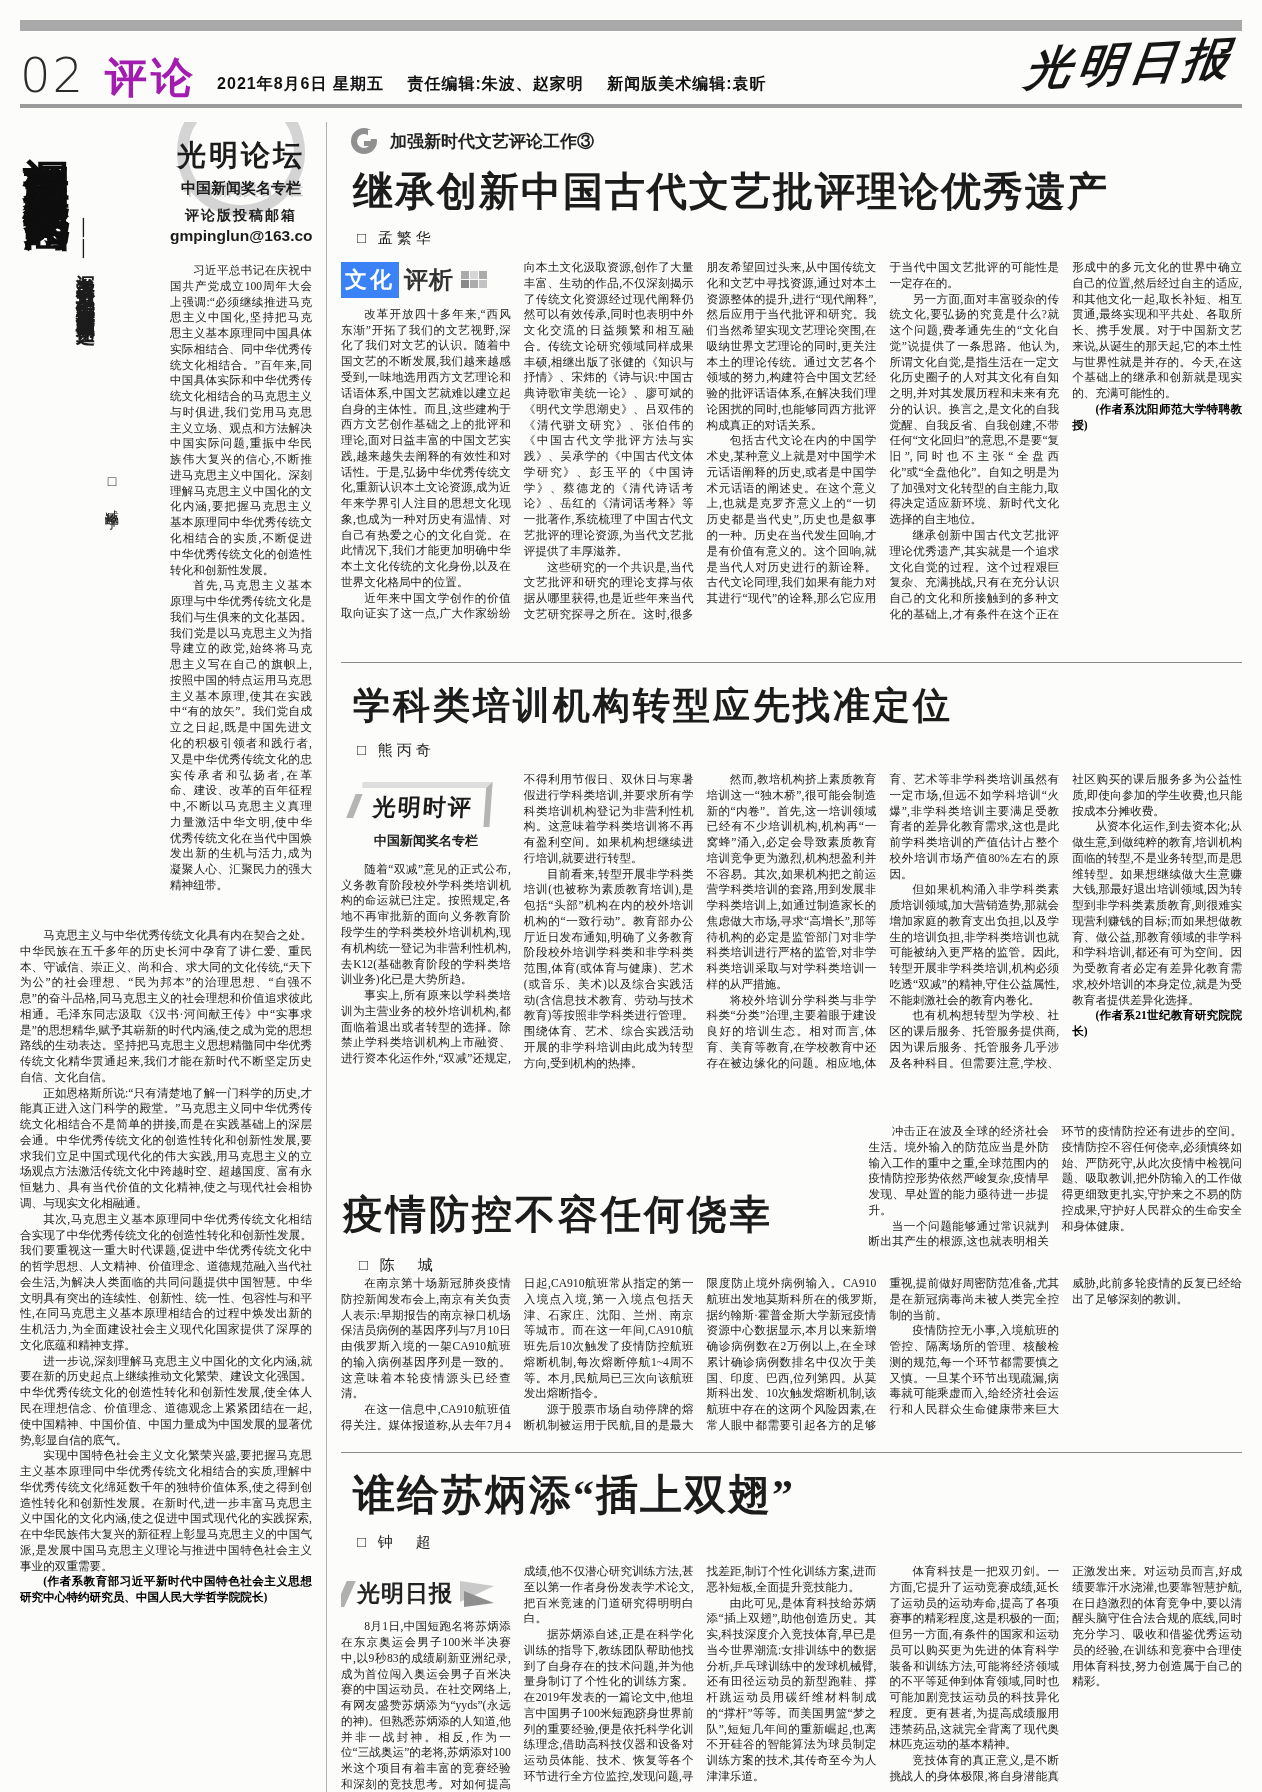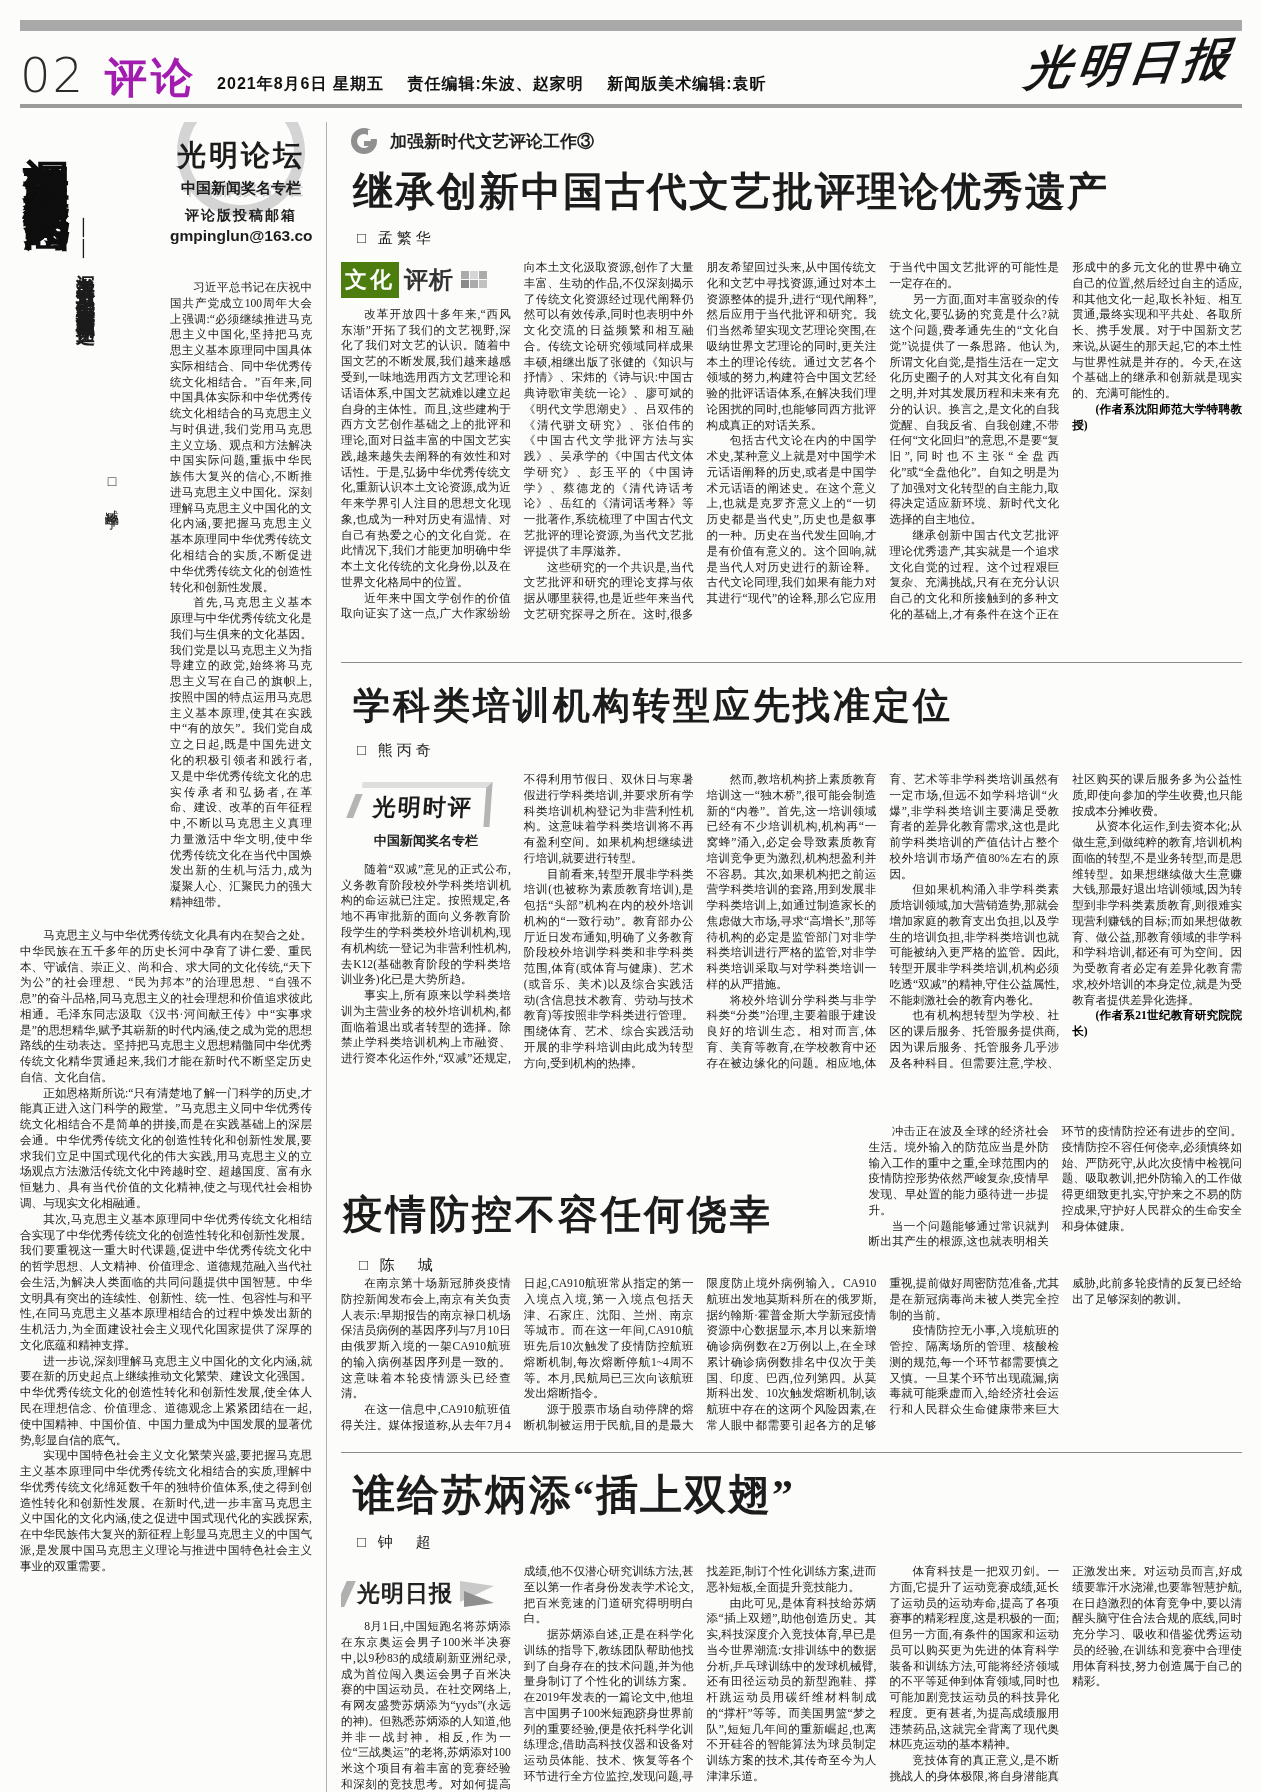--- a/index.html
+++ b/index.html
@@ -22,21 +22,21 @@
   
   .content { display:flex; margin-top:14px; }
   .left-region { width:292px; flex:none; }
   .vrule { width:1px; background:#b0b0b0; margin:0 14px; flex:none; }
   .right-region { flex:1; min-width:0; }
   
   .left-block1 { display:flex; height:794px; }
   .vtitle { writing-mode:vertical-rl; font-size:46px; font-weight:900; line-height:1.16; letter-spacing:3px; color:#0e0e0e; }
   .vsubtitle { writing-mode:vertical-rl; font-size:19px; font-weight:bold; line-height:1.32; padding-top:96px; margin-right:4px; letter-spacing:2px; }
   .vauthor { writing-mode:vertical-rl; font-size:14px; padding-top:352px; letter-spacing:3px; }
-  .narrowcol { width:142px; flex:none; display:flex; flex-direction:column; margin-left:auto;gap:17px; }
+  .narrowcol { width:142px; flex:none; display:flex; flex-direction:column; margin-left:auto; }
   .forum-box { position:relative; text-align:center; padding:14px 0 10px; overflow:hidden; flex:none; }
   .forum-ring { position:absolute; top:-34px; left:50%; transform:translateX(-50%); width:128px; height:128px; border-radius:50%; border:11px solid #d4d4d4; z-index:0; }
   .forum-box > div { position:relative; z-index:1; }
   .forum-title { font-size:29px; font-weight:bold; letter-spacing:3px; }
   .forum-sub { font-size:15px; font-weight:bold; margin-top:3px; font-family:"Liberation Sans",sans-serif; text-shadow:2px 2px 0 #cfcfcf; }
   .forum-mail-label { font-size:14px; font-weight:bold; margin-top:9px; letter-spacing:2px; }
   .forum-email { font-size:15.5px; font-weight:bold; font-family:"Liberation Sans",sans-serif; margin-top:2px; }
   .narrowtext { flex:1; overflow:hidden; margin-top:8px; }
   .left-block2 { margin-top:12px; height:862px; overflow:hidden; }
   
@@ -55,21 +55,21 @@
   .headline-c { font-size:40px; font-weight:bold; letter-spacing:3px;margin-top:35px; }
   .headline-d { font-size:42px; font-weight:bold; letter-spacing:2px; margin:0 0 10px 12px; }
   .byline { font-size:15px; margin:0 0 12px 16px; letter-spacing:4px; }
   .divider { border-top:1px solid #8a8a8a; }
   .body-a { height:372px; }
   .body-b { height:308px; }
   .body-c { height:158px; margin-top:10px; }
   .body-d { height:232px; }
   
   .cult-label { display:flex; align-items:center; gap:5px; margin:2px 0 9px; break-inside:avoid; }
-  .cult-label .w { background:#4d7c0f; color:#fff; font-weight:bold; font-size:22px; padding:3px 4px; letter-spacing:3px; }
+  .cult-label .w { background:#3b82f6; color:#fff; font-weight:bold; font-size:22px; padding:3px 4px; letter-spacing:3px; }
   .cult-label .b { color:#333; font-weight:bold; font-size:24px; letter-spacing:1px; }
   .mosaic { display:grid; grid-template-columns:repeat(3,8px); grid-auto-rows:8px; gap:1px; margin-left:2px; }
   .mosaic i { background:#ababab; }
   .mosaic i:nth-child(2){ background:#d6d6d6; } .mosaic i:nth-child(4){ background:#8a8a8a; } .mosaic i:nth-child(6){ background:#c2c2c2; }
   
   .shiping-box { break-inside:avoid; text-align:center; margin:10px 2px 12px; }
   .shiping-inner { position:relative; display:inline-block; font-weight:bold; font-size:23px; letter-spacing:2px; padding:4px 12px; color:#1a1a1a; border-right:6px solid #b5b5b5; border-top:6px solid #dedede; transform:skewX(-4deg); }
   .shiping-inner::before { content:""; position:absolute; left:-10px; top:6px; width:7px; height:24px; background:#b5b5b5; transform:skewX(-18deg); }
   .shiping-sub { font-weight:bold; font-size:13px; margin-top:5px; font-family:"Liberation Sans",sans-serif; }
   
@@ -128,20 +128,21 @@
               <p class="bp">首先,马克思主义基本原理与中华优秀传统文化是我们与生俱来的文化基因。我们党是以马克思主义为指导建立的政党,始终将马克思主义写在自己的旗帜上,按照中国的特点运用马克思主义基本原理,使其在实践中“有的放矢”。我们党自成立之日起,既是中国先进文化的积极引领者和践行者,又是中华优秀传统文化的忠实传承者和弘扬者,在革命、建设、改革的百年征程中,不断以马克思主义真理力量激活中华文明,使中华优秀传统文化在当代中国焕发出新的生机与活力,成为凝聚人心、汇聚民力的强大精神纽带。</p>
             </div>
         </div>
       </div>
       <div class="left-block2 btext">
           <p class="bp">马克思主义与中华优秀传统文化具有内在契合之处。中华民族在五千多年的历史长河中孕育了讲仁爱、重民本、守诚信、崇正义、尚和合、求大同的文化传统,“天下为公”的社会理想、“民为邦本”的治理思想、“自强不息”的奋斗品格,同马克思主义的社会理想和价值追求彼此相通。毛泽东同志汲取《汉书·河间献王传》中“实事求是”的思想精华,赋予其崭新的时代内涵,使之成为党的思想路线的生动表达。坚持把马克思主义思想精髓同中华优秀传统文化精华贯通起来,我们才能在新时代不断坚定历史自信、文化自信。</p>
           <p class="bp">正如恩格斯所说:“只有清楚地了解一门科学的历史,才能真正进入这门科学的殿堂。”马克思主义同中华优秀传统文化相结合不是简单的拼接,而是在实践基础上的深层会通。中华优秀传统文化的创造性转化和创新性发展,要求我们立足中国式现代化的伟大实践,用马克思主义的立场观点方法激活传统文化中跨越时空、超越国度、富有永恒魅力、具有当代价值的文化精神,使之与现代社会相协调、与现实文化相融通。</p>
           <p class="bp">其次,马克思主义基本原理同中华优秀传统文化相结合实现了中华优秀传统文化的创造性转化和创新性发展。我们要重视这一重大时代课题,促进中华优秀传统文化中的哲学思想、人文精神、价值理念、道德规范融入当代社会生活,为解决人类面临的共同问题提供中国智慧。中华文明具有突出的连续性、创新性、统一性、包容性与和平性,在同马克思主义基本原理相结合的过程中焕发出新的生机活力,为全面建设社会主义现代化国家提供了深厚的文化底蕴和精神支撑。</p>
           <p class="bp">进一步说,深刻理解马克思主义中国化的文化内涵,就要在新的历史起点上继续推动文化繁荣、建设文化强国。中华优秀传统文化的创造性转化和创新性发展,使全体人民在理想信念、价值理念、道德观念上紧紧团结在一起,使中国精神、中国价值、中国力量成为中国发展的显著优势,彰显自信的底气。</p>
           <p class="bp">实现中国特色社会主义文化繁荣兴盛,要把握马克思主义基本原理同中华优秀传统文化相结合的实质,理解中华优秀传统文化绵延数千年的独特价值体系,使之得到创造性转化和创新性发展。在新时代,进一步丰富马克思主义中国化的文化内涵,使之促进中国式现代化的实践探索,在中华民族伟大复兴的新征程上彰显马克思主义的中国气派,是发展中国马克思主义理论与推进中国特色社会主义事业的双重需要。</p>
+          <p class="bp attribution">(作者系教育部习近平新时代中国特色社会主义思想研究中心特约研究员、中国人民大学哲学院院长)</p>
         </div>
     </div>
 
     <div class="vrule"></div>
 
     <div class="right-region">
 
       <div>
         <div class="kicker">
           <span class="g-icon"></span>

